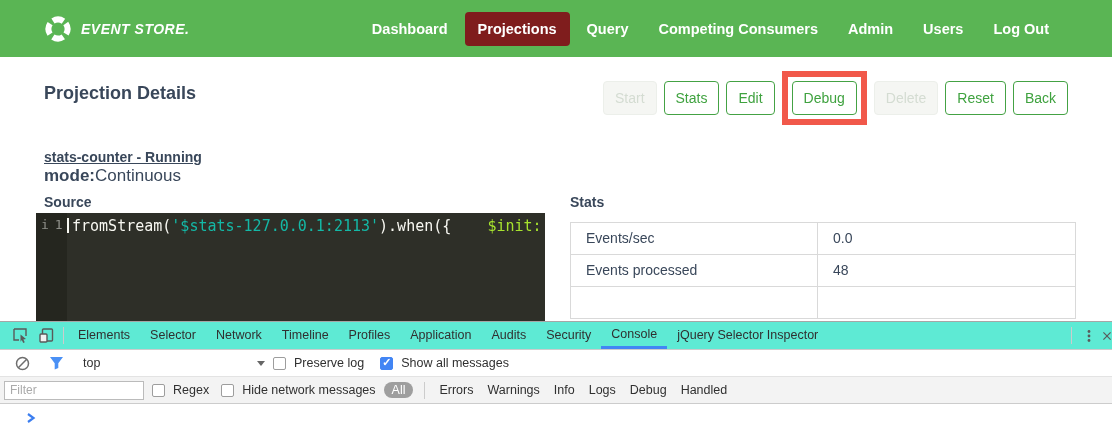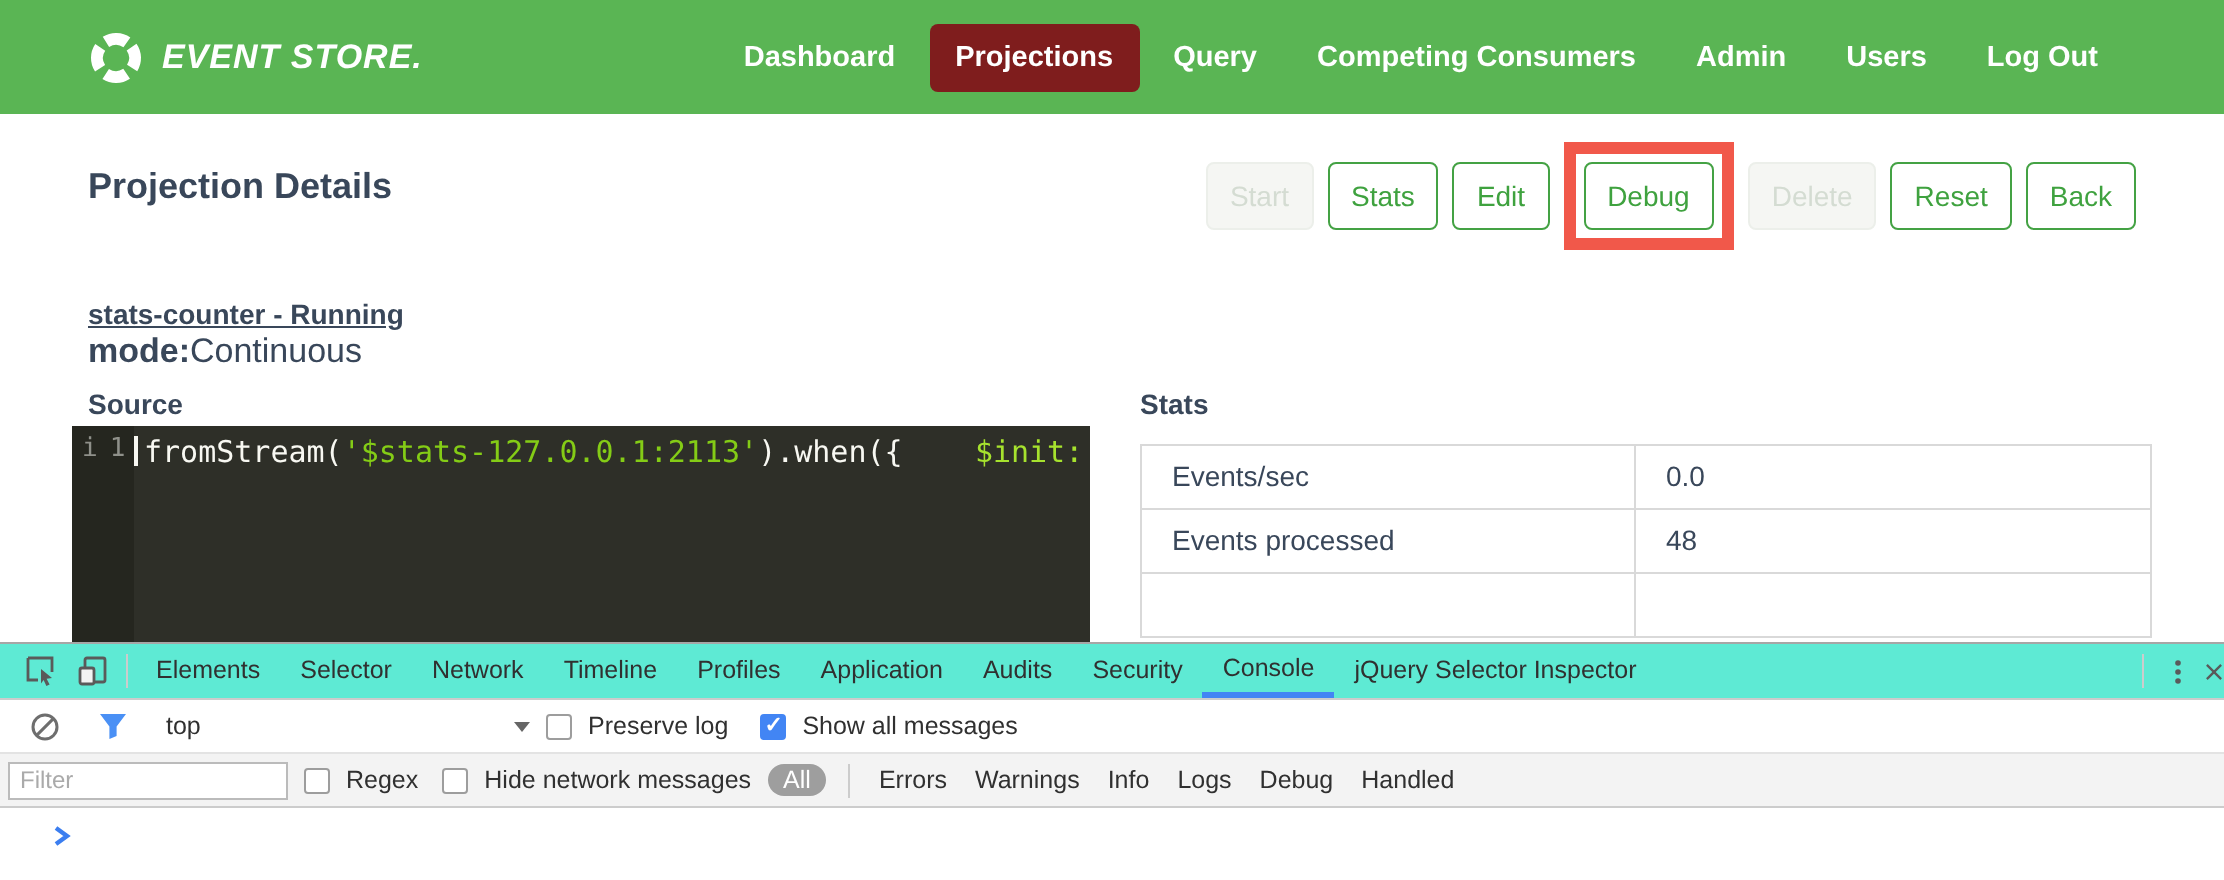--- a/index.html
+++ b/index.html
@@ -4,21 +4,21 @@
 <style>
   * { margin:0; padding:0; box-sizing:border-box; }
   html,body { width:1112px; height:440px; overflow:hidden; background:#fff;
               font-family:"Liberation Sans", sans-serif; }
 
   
   .navbar { position:absolute; top:0; left:0; width:1112px; height:57px;
             background:#5ab554; display:flex; align-items:center; padding:0 50px 0 44px; }
   .logo { display:flex; align-items:center; gap:9px; }
   .logo-ring { width:28px; height:28px; }
-  .logo-text { color:#fff; font-size:17px; font-weight:bold; font-style:italic;
+  .logo-text { color:#fff; font-size:14px; font-weight:bold; font-style:italic;
                letter-spacing:.5px; }
   .nav-items { margin-left:auto; display:flex; align-items:center; gap:4px; list-style:none; }
   .nav-item { color:#fff; font-size:14.5px; font-weight:bold; padding:9px 13px;
               border-radius:4px; cursor:pointer; white-space:nowrap; }
   .nav-item.active { background:#7f1d1d; }
 
   
   .main { position:absolute; top:57px; left:0; width:1112px; height:264px;
           overflow:hidden; background:#fff; color:#39475a; }
   .page-title { position:absolute; left:44px; top:26px; font-size:18px; font-weight:bold; }
@@ -42,21 +42,21 @@
   .editor { position:absolute; left:36px; top:156px; width:509px; height:108px;
             background:#2e2f28; display:flex; overflow:hidden;
             font-family:"DejaVu Sans Mono", monospace; }
   .gutter { width:31px; background:#25261f; color:#8f908a; font-size:13px;
             padding:4px 4px 0 5px; display:flex; gap:6px; }
   .code-area { flex:1; padding:3px 0 0 0; font-size:15px; line-height:20px;
                white-space:pre; overflow:hidden; }
   .caret { display:inline-block; width:2px; height:15px; background:#f8f8f2;
            vertical-align:-2px; margin-right:3px; }
   .seg-plain { color:#f8f8f2; }
-  .seg-string { color:#84cc16; }
+  .seg-string { color:#14b8a6; }
   .seg-keyword { color:#a6e22e; }
 
   
   .stats-table { position:absolute; left:570px; top:165px; width:506px;
                  border-top:1px solid #d9d9d9; font-size:14px; }
   .srow { display:flex; border:1px solid #d9d9d9; border-top:none; height:32px; }
   .scell { padding:7px 15px; }
   .scell.k { width:49%; border-right:1px solid #d9d9d9; }
   .scell.v { flex:1; }
 

